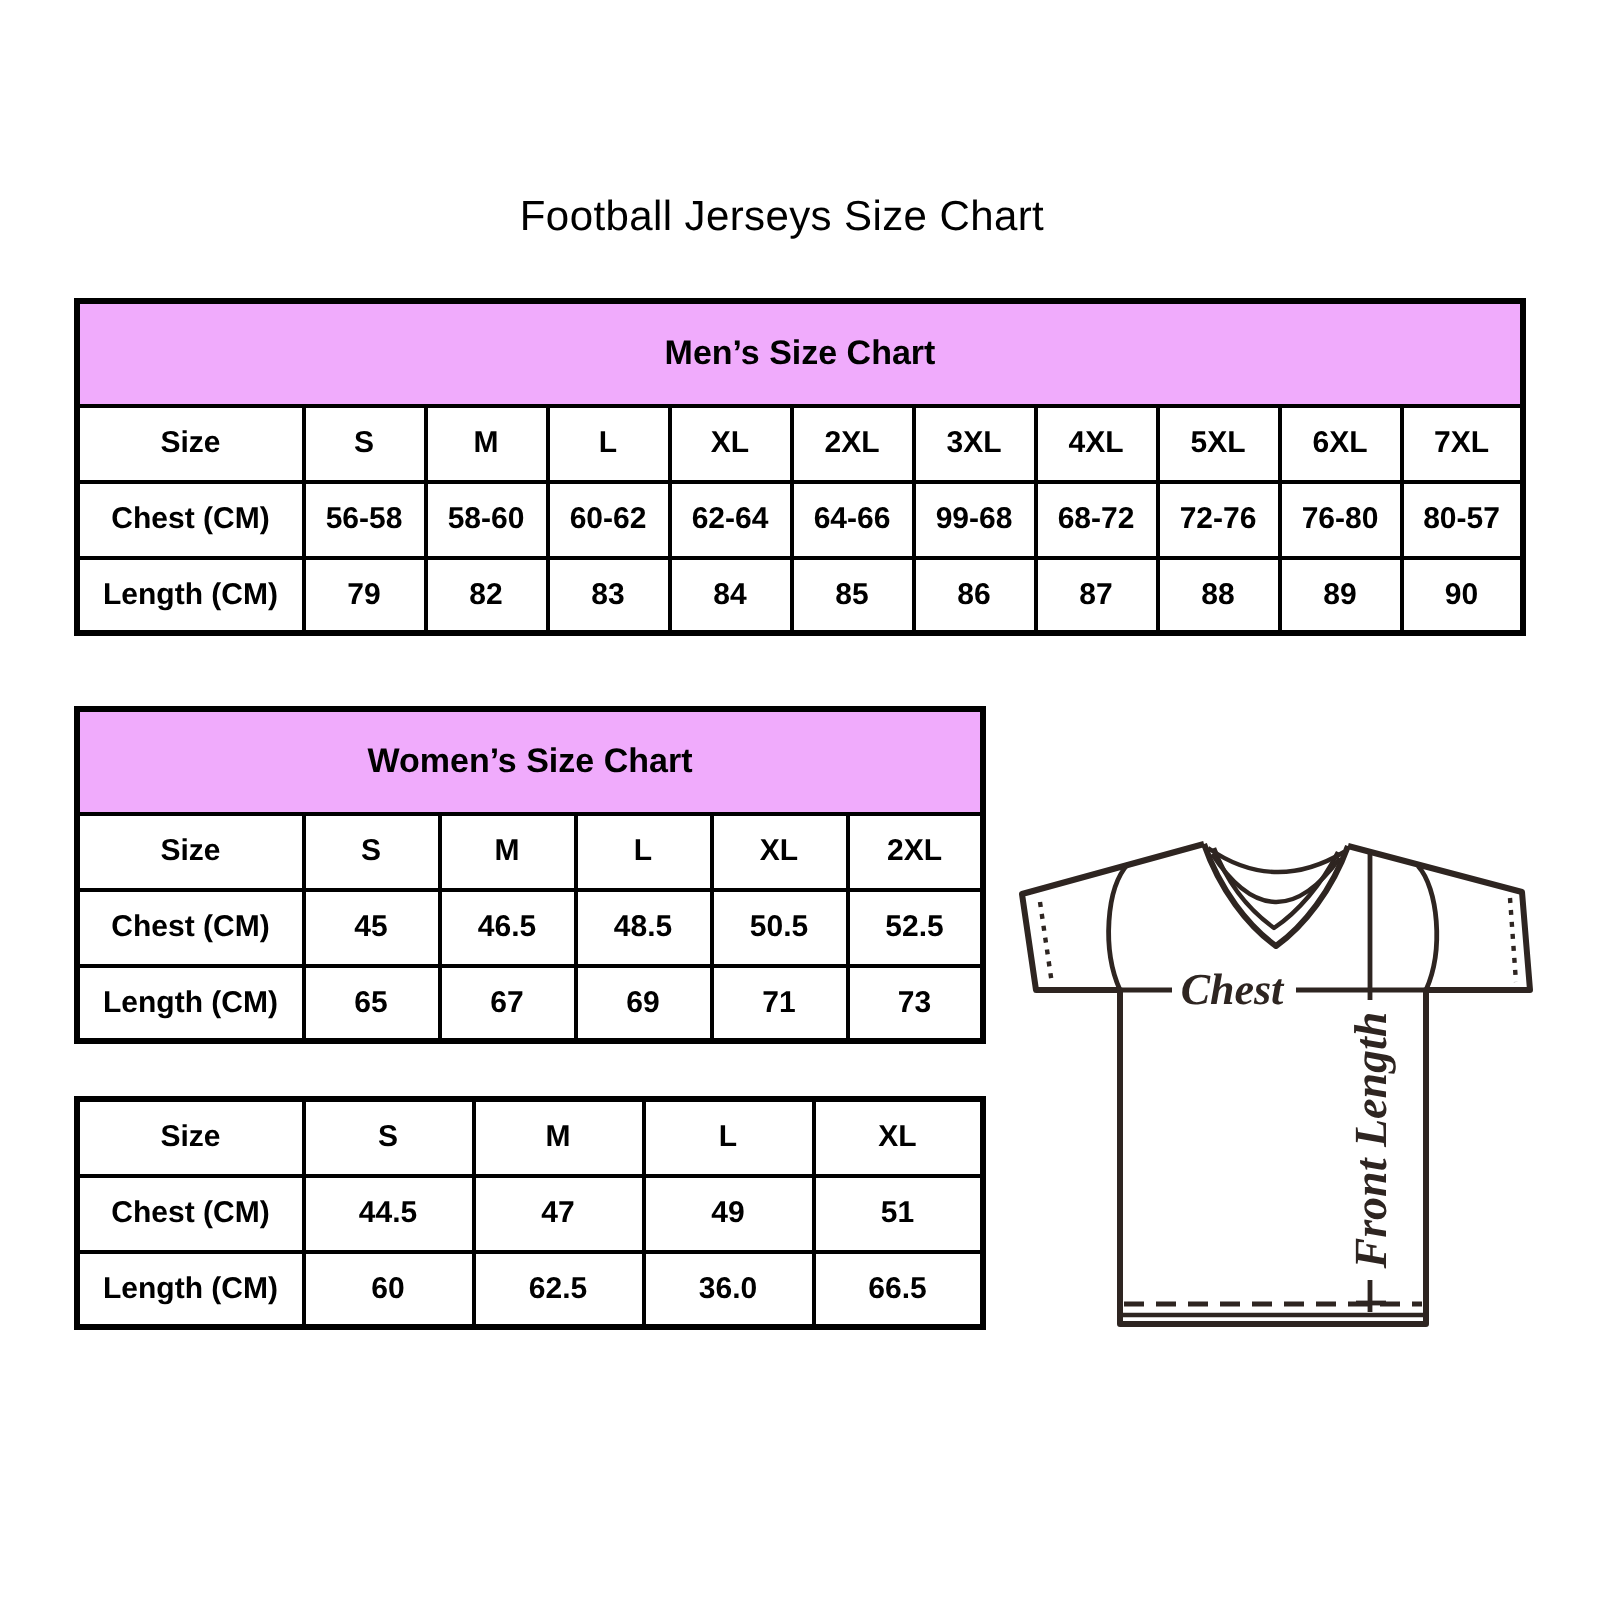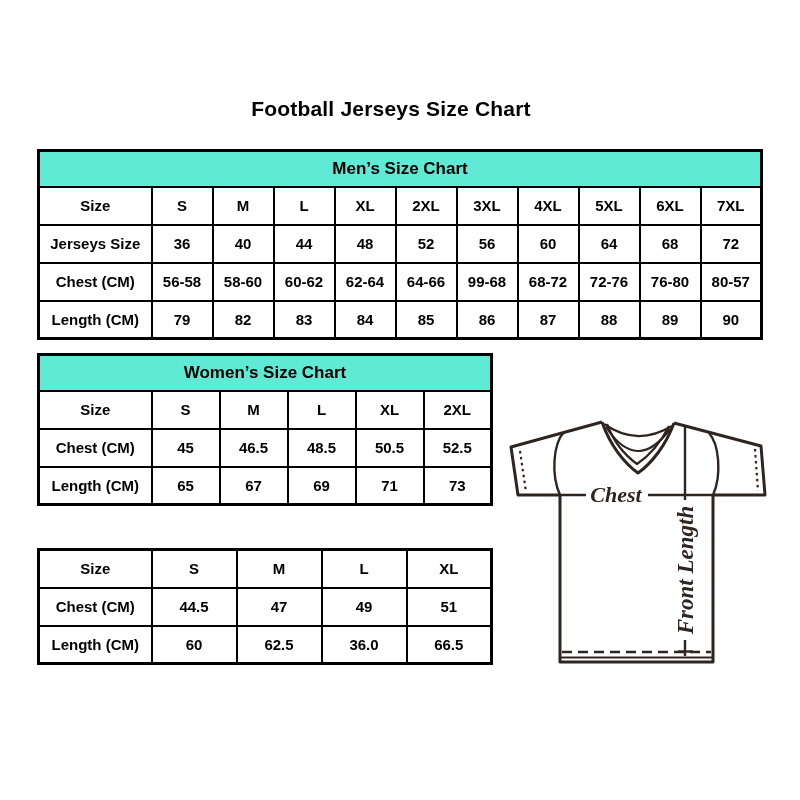--- a/index.html
+++ b/index.html
@@ -3,38 +3,38 @@
 <meta charset="utf-8">
 <style>
   * { margin:0; padding:0; box-sizing:border-box; }
   html,body { background:#ffffff; }
   body {
     width:800px; height:800px; position:relative; overflow:hidden;
     font-family:"Liberation Sans", sans-serif;
   }
   .page-title {
     position:absolute; top:97px; left:0; width:782px;
-    text-align:center; font-size:21px; font-weight:bold; color:#000;
+    text-align:center; font-size:21px; font-weight:normal; color:#000;
     letter-spacing:0.2px;
   }
   .size-table { position:absolute; }
   .size-table.mens   { left:37px; top:149px; width:726px; }
   .size-table.womens { left:37px; top:353px; width:456px; }
   .size-table.youth  { left:37px; top:548px; width:456px; }
   table {
     width:100%; border-collapse:collapse; table-layout:fixed;
     border:3px solid #000;
   }
   col.label-col { width:113px; }
   th, td {
     border:2px solid #000; text-align:center; vertical-align:middle;
     font-weight:bold; color:#000; font-size:15px; height:38px; padding:0;
     overflow:hidden; white-space:nowrap;
   }
-  tr.title-row th { background:#5eead4; font-size:17px; height:36px; }
+  tr.title-row th { background:#f0abfc; font-size:17px; height:52px; }
   svg.jersey { position:absolute; left:503px; top:400px; width:267px; height:275px; }
   .jersey text {
     font-family:"Liberation Serif", serif; font-style:italic; font-weight:bold;
   }
 </style>
 </head>
 <body>
 
 <div class="page-title">Football Jerseys Size Chart</div>
 
@@ -64,33 +64,20 @@
           <td>L</td>
           <td>XL</td>
           <td>2XL</td>
           <td>3XL</td>
           <td>4XL</td>
           <td>5XL</td>
           <td>6XL</td>
           <td>7XL</td>
         </tr>
         <tr>
-          <td>Jerseys Size</td>
-          <td>36</td>
-          <td>40</td>
-          <td>44</td>
-          <td>48</td>
-          <td>52</td>
-          <td>56</td>
-          <td>60</td>
-          <td>64</td>
-          <td>68</td>
-          <td>72</td>
-        </tr>
-        <tr>
           <td>Chest (CM)</td>
           <td>56-58</td>
           <td>58-60</td>
           <td>60-62</td>
           <td>62-64</td>
           <td>64-66</td>
           <td>99-68</td>
           <td>68-72</td>
           <td>72-76</td>
           <td>76-80</td>

